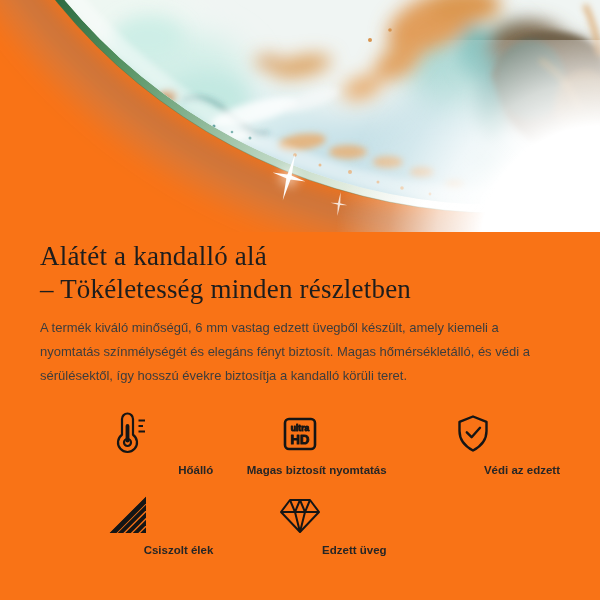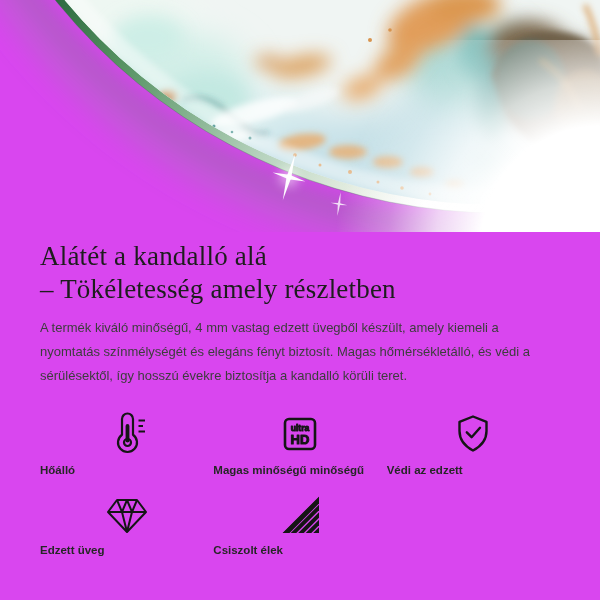--- a/index.html
+++ b/index.html
@@ -2,21 +2,21 @@
 <html lang="hu"><head>
 <meta charset="utf-8">
 <style>
   html,body{margin:0;padding:0;}
   body{
     width:600px;height:600px;overflow:hidden;
     background:#ffffff;
     font-family:"Liberation Sans",sans-serif;
     -webkit-font-smoothing:antialiased;
   }
-  .page{position:relative;width:600px;height:600px;background:#d946ef;}
+  .page{position:relative;width:600px;height:600px;background:#f97316;}
   .photo{width:600px;height:232px;overflow:hidden;}
   .photo svg{display:block;}
   .content{padding:0 40px;}
   .title{
     margin:8px 0 0;
     font-family:"Liberation Serif",serif;
     font-weight:400;
     font-size:27px;line-height:33px;
     color:#1d1d1d;letter-spacing:.2px;
   }
@@ -25,21 +25,21 @@
     margin:10px 0 0;
     width:522px;
     font-size:13px;line-height:24px;
     color:#3d3d3d;
   }
   .features{
     display:grid;
     grid-template-columns:repeat(3,1fr);
     margin-top:20px;
   }
-  .feature{text-align:left;padding-bottom:12px;}
+  .feature{text-align:right;padding-bottom:12px;}
   .icon-wrap{height:48px;display:flex;align-items:flex-end;justify-content:center;}
   .feature-label{margin-top:8px;font-size:11.5px;color:#262626;font-weight:bold;}
   .ic{stroke:#151515;fill:none;stroke-linejoin:round;}
   .ic .fillp{fill:#151515;stroke:none;}
   .badge-txt{font-family:"Liberation Sans",sans-serif;fill:#151515;}
 </style>
 </head>
 <body>
 
 <div class="page">
@@ -175,23 +175,23 @@
       <g transform="translate(339,204) rotate(8) scale(0.5)" opacity="0.8">
         <path d="M0,-24 L2.4,0 L0,24 L-2.4,0 Z" fill="#ffffff"></path>
         <path d="M-17,0 L0,2.2 L17,0 L0,-2.2 Z" fill="#ffffff"></path>
       </g>
     </svg>
   </div>
 
   <div class="content">
     <h1 class="title">
       <span>Alátét a kandalló alá</span>
-      <span>– Tökéletesség amely részletben</span>
+      <span>– Tökéletesség minden részletben</span>
     </h1>
-    <p class="desc">A termék kiváló minőségű, 4 mm vastag edzett üvegből készült, amely kiemeli a nyomtatás színmélységét és elegáns fényt biztosít. Magas hőmérsékletálló, és védi a sérülésektől, így hosszú évekre biztosítja a kandalló körüli teret.</p>
+    <p class="desc">A termék kiváló minőségű, 6 mm vastag edzett üvegből készült, amely kiemeli a nyomtatás színmélységét és elegáns fényt biztosít. Magas hőmérsékletálló, és védi a sérülésektől, így hosszú évekre biztosítja a kandalló körüli teret.</p>
 
     <div class="features">
 
       <div class="feature">
         <div class="icon-wrap">
           <svg width="44" height="44" viewBox="0 0 44 44" class="ic">
             <path d="M17,7 A5.5,5.5 0 0 1 28,7 L28,22.75 A9.5,9.5 0 1 1 17,22.75 Z" stroke-width="2.2"></path>
             <line x1="22.5" y1="14" x2="22.5" y2="28.5" stroke-width="3.8" stroke-linecap="round"></line>
             <circle cx="22.5" cy="30.5" r="3.5" stroke-width="2.2"></circle>
             <line x1="33.5" y1="8.5" x2="40" y2="8.5" stroke-width="2"></line>
@@ -203,56 +203,56 @@
       </div>
 
       <div class="feature">
         <div class="icon-wrap">
           <svg width="44" height="44" viewBox="0 0 44 44" class="ic">
             <rect x="7" y="7" width="30" height="30" rx="4" stroke-width="2.6"></rect>
             <text x="22" y="19" text-anchor="middle" font-size="8.5" font-weight="700" class="badge-txt">ultra</text>
             <text x="22" y="31.5" text-anchor="middle" font-size="13" font-weight="800" class="badge-txt">HD</text>
           </svg>
         </div>
-        <div class="feature-label">Magas minőségű minőségű</div>
+        <div class="feature-label">Magas biztosít nyomtatás</div>
       </div>
 
       <div class="feature">
         <div class="icon-wrap">
           <svg width="44" height="44" viewBox="0 0 44 44" class="ic">
             <path d="M22,4.5 L35.5,9.8 L35.5,19 C35.5,28.3 30,34.3 22,38.5 C14,34.3 8.5,28.3 8.5,19 L8.5,9.8 Z" stroke-width="2.4"></path>
             <path d="M15.8,20.3 L20.6,25.2 L29,15.8" stroke-width="2.4" stroke-linecap="round"></path>
           </svg>
         </div>
         <div class="feature-label">Védi az edzett</div>
-      </div>
-
-      <div class="feature">
-        <div class="icon-wrap">
-          <svg width="46" height="42" viewBox="0 0 46 42" class="ic">
-            <path d="M13,6 L33,6 L42,18 L23,38 L4,18 Z" stroke-width="2"></path>
-            <path d="M4,18 L42,18" stroke-width="2"></path>
-            <path d="M13,6 L18,18 L23,6 L28,18 L33,6" stroke-width="2"></path>
-            <path d="M18,18 L23,38 M28,18 L23,38" stroke-width="2"></path>
-          </svg>
-        </div>
-        <div class="feature-label">Edzett üveg</div>
       </div>
 
       <div class="feature">
         <div class="icon-wrap">
           <svg width="44" height="44" viewBox="0 0 44 44" class="ic">
             <g clip-path="url(#triClip)" stroke="#151515">
               <line x1="6" y1="43" x2="45" y2="4" stroke-width="5"></line>
               <line x1="13.5" y1="43" x2="45" y2="11.5" stroke-width="4"></line>
               <line x1="21" y1="43" x2="45" y2="19" stroke-width="4"></line>
               <line x1="28.5" y1="43" x2="45" y2="26.5" stroke-width="4"></line>
               <line x1="36" y1="43" x2="45" y2="34" stroke-width="4"></line>
             </g>
           </svg>
         </div>
         <div class="feature-label">Csiszolt élek</div>
       </div>
 
+      <div class="feature">
+        <div class="icon-wrap">
+          <svg width="46" height="42" viewBox="0 0 46 42" class="ic">
+            <path d="M13,6 L33,6 L42,18 L23,38 L4,18 Z" stroke-width="2"></path>
+            <path d="M4,18 L42,18" stroke-width="2"></path>
+            <path d="M13,6 L18,18 L23,6 L28,18 L33,6" stroke-width="2"></path>
+            <path d="M18,18 L23,38 M28,18 L23,38" stroke-width="2"></path>
+          </svg>
+        </div>
+        <div class="feature-label">Edzett üveg</div>
+      </div>
+
 
     </div>
   </div>
 </div>
 
 </body></html>

